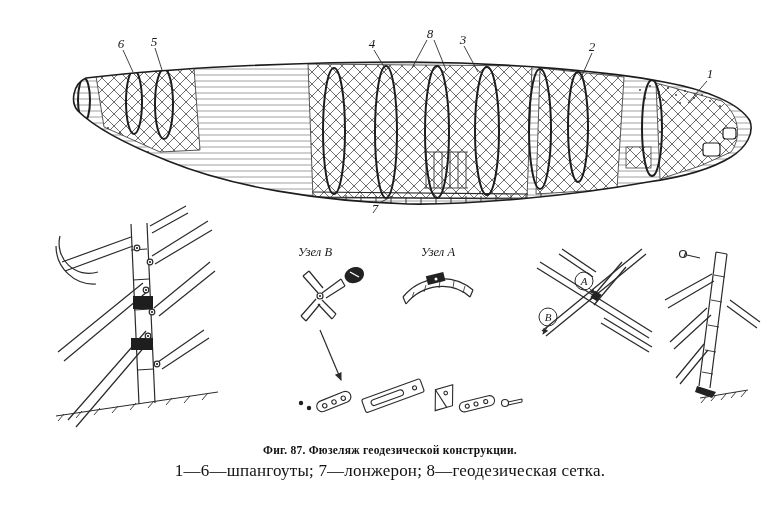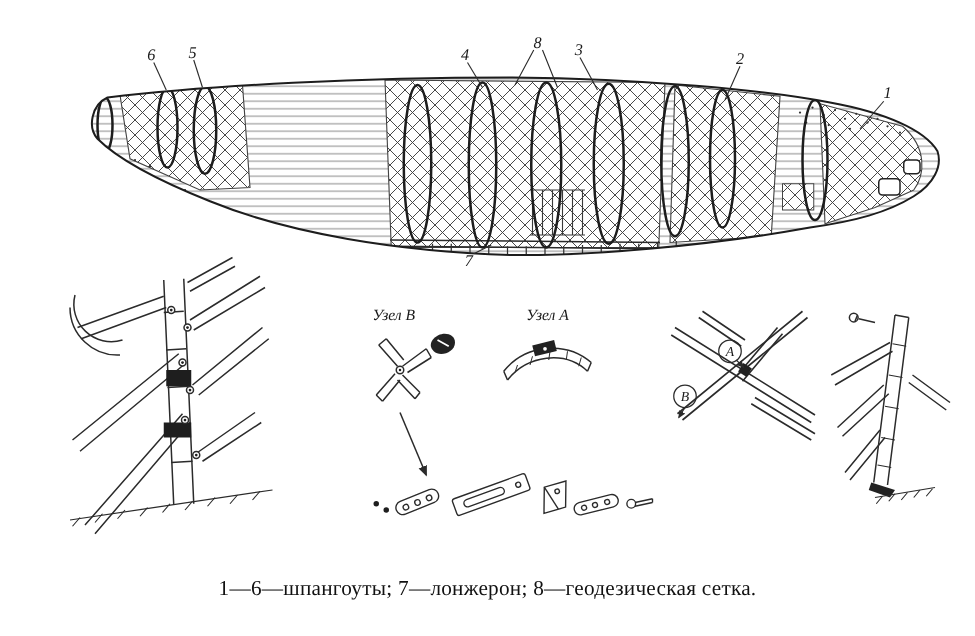--- a/index.html
+++ b/index.html
@@ -244,15 +244,16 @@
     <path d="M687,255 L700,258 M686,252 L684,257"></path>
     <path d="M665,300 L712,274 M668,308 L714,281"></path>
     <path d="M670,342 L707,308 M674,349 L711,315"></path>
     <path d="M676,378 L704,344 M680,384 L708,350"></path>
     <path d="M730,300 L760,322 M727,306 L757,328"></path>
     <path d="M700,398 L748,390" stroke-width="1"></path>
     <path d="M706,397 L701,403 M716,395 L711,401 M726,394 L721,400 M736,392 L731,398 M746,391 L741,397" stroke-width="0.9"></path>
   </g>
 </svg>
 
+<div class="caption">Фиг. 87. Фюзеляж геодезической конструкции.</div>
 <div class="legend">1—6—шпангоуты; 7—лонжерон; 8—геодезическая сетка.</div>
 
 </div>
 
 </body></html>

